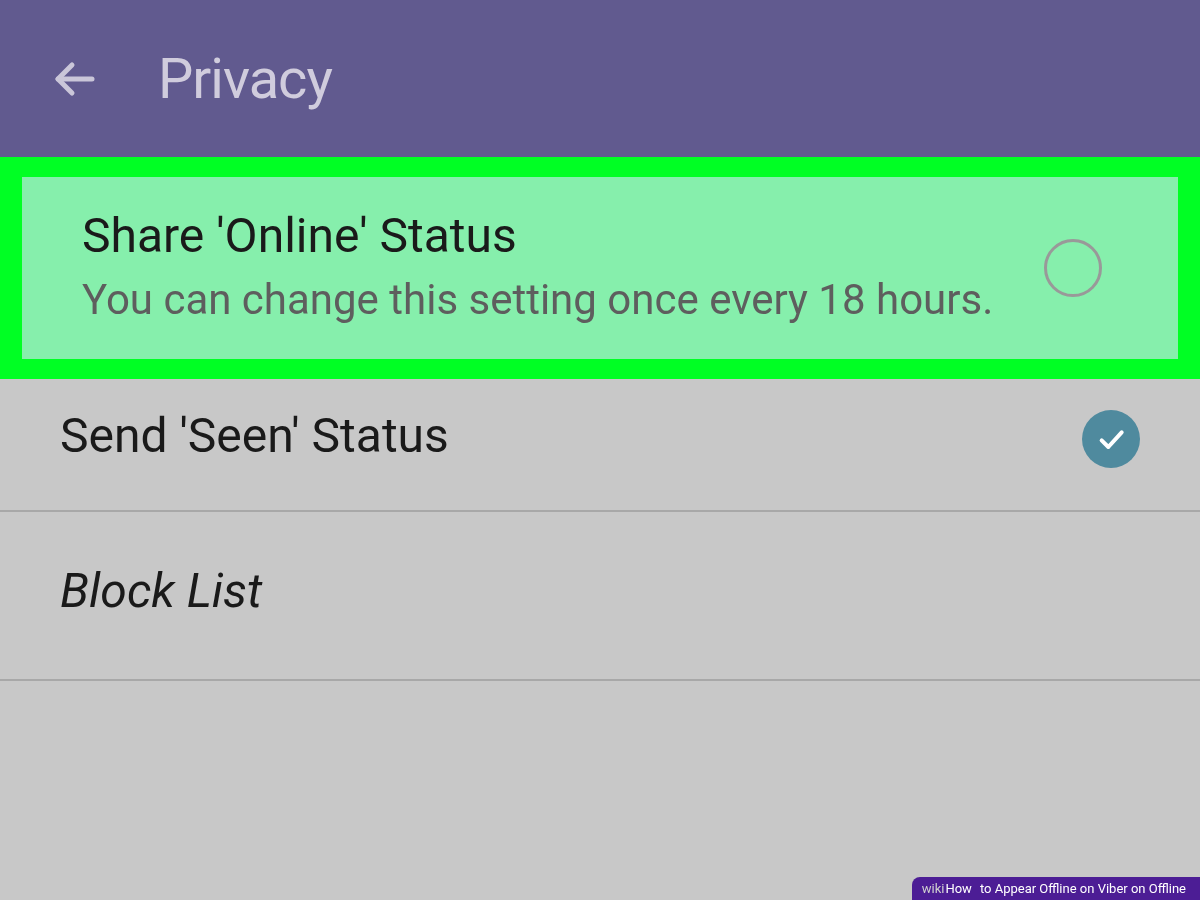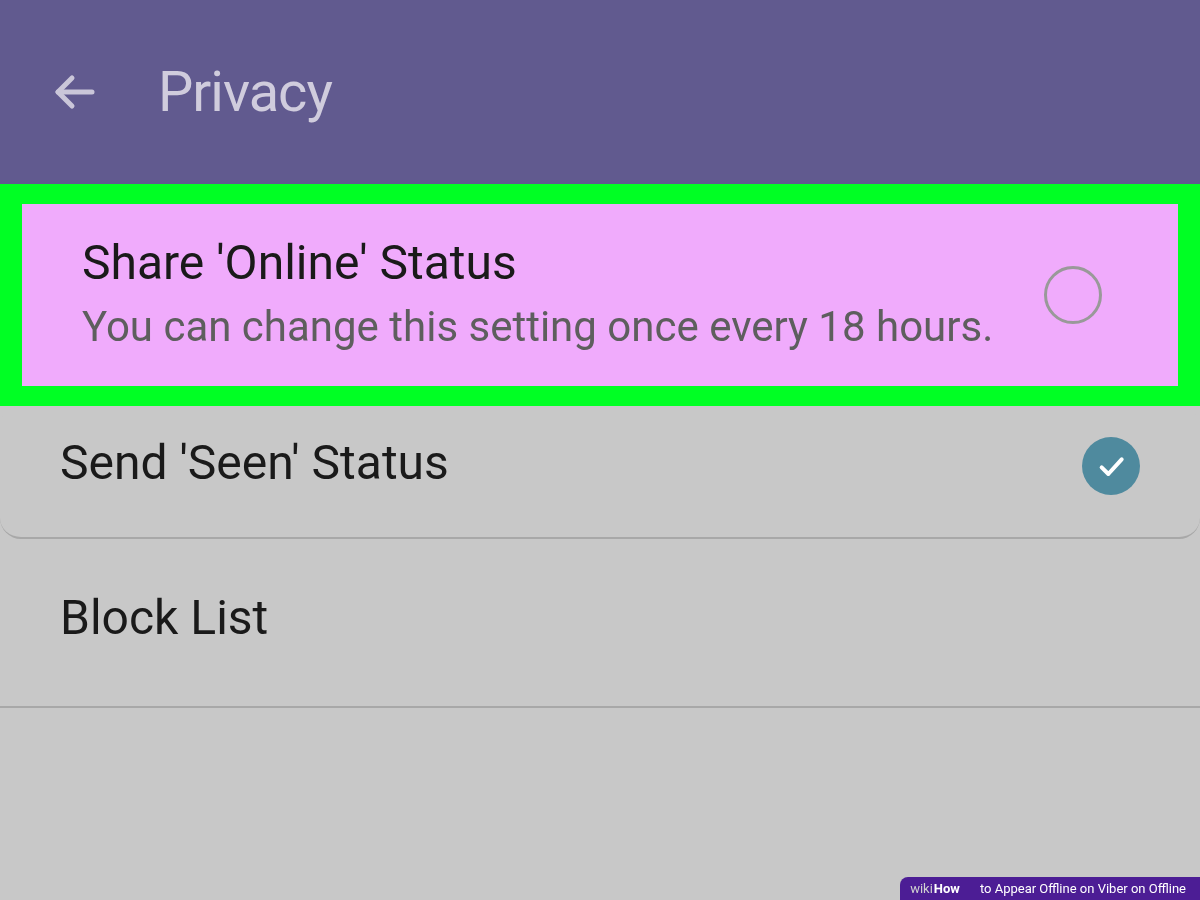--- a/index.html
+++ b/index.html
@@ -10,21 +10,21 @@
     body {
       width: 1200px;
       height: 900px;
       font-family: -apple-system, BlinkMacSystemFont, 'Segoe UI', Roboto, Arial, sans-serif;
       background: #c8c8c8;
       overflow: hidden;
       position: relative;
     }
     .header {
       background: #615a8f;
-      height: 184px;
+      height: 157px;
       display: flex;
       align-items: center;
       padding-left: 50px;
     }
     .back-arrow {
       color: #cac6d9;
       margin-right: 60px;
       display: flex;
       align-items: center;
     }
@@ -36,31 +36,30 @@
       color: #d0ccdd;
       font-size: 56px;
       font-weight: 400;
       letter-spacing: -1px;
     }
     .highlight-wrapper {
       background: #00ff24;
       padding: 20px 22px;
     }
     .setting-row {
-      background: #f0abfc;
+      background: #86efac;
       padding: 30px 76px 30px 60px;
       display: flex;
       align-items: center;
       justify-content: space-between;
     }
     .setting-row.gray {
       background: #c8c8c8;
       border-bottom: 2px solid #a8a8a8;
       padding: 28px 60px 38px 60px;
-      border-radius: 21px;
     }
     .setting-text {
       flex: 1;
       padding-right: 40px;
     }
     .setting-title {
       color: #1a1a1a;
       font-size: 48px;
       font-weight: 400;
       margin-bottom: 8px;
@@ -94,41 +93,42 @@
     }
     .block-list-row {
       background: #c8c8c8;
       padding: 50px 60px 60px 60px;
       border-bottom: 2px solid #a8a8a8;
     }
     .block-list-title {
       color: #1a1a1a;
       font-size: 48px;
       font-weight: 400;
+      font-style: italic;
     }
     .watermark {
       position: absolute;
       bottom: 0;
       right: 0;
       background: #4c1d95;
       color: #fff;
       font-size: 13px;
       padding: 4px 14px 4px 10px;
       display: flex;
       align-items: center;
       border-top-left-radius: 8px;
     }
     .watermark .wiki {
       color: #d0d0d0;
       font-weight: 400;
       margin-right: 1px;
     }
     .watermark .how {
-      font-weight: 700;
-      margin-right: 20px;
+      font-weight: 400;
+      margin-right: 8px;
       text-align: center;
     }
   </style>
 </head>
 <body>
 
 <div class="header">
   <div class="back-arrow">
     <svg viewBox="0 0 24 24" fill="none" stroke="currentColor" stroke-width="2.5" stroke-linecap="round" stroke-linejoin="round">
       <line x1="21" y1="12" x2="4" y2="12"></line>

